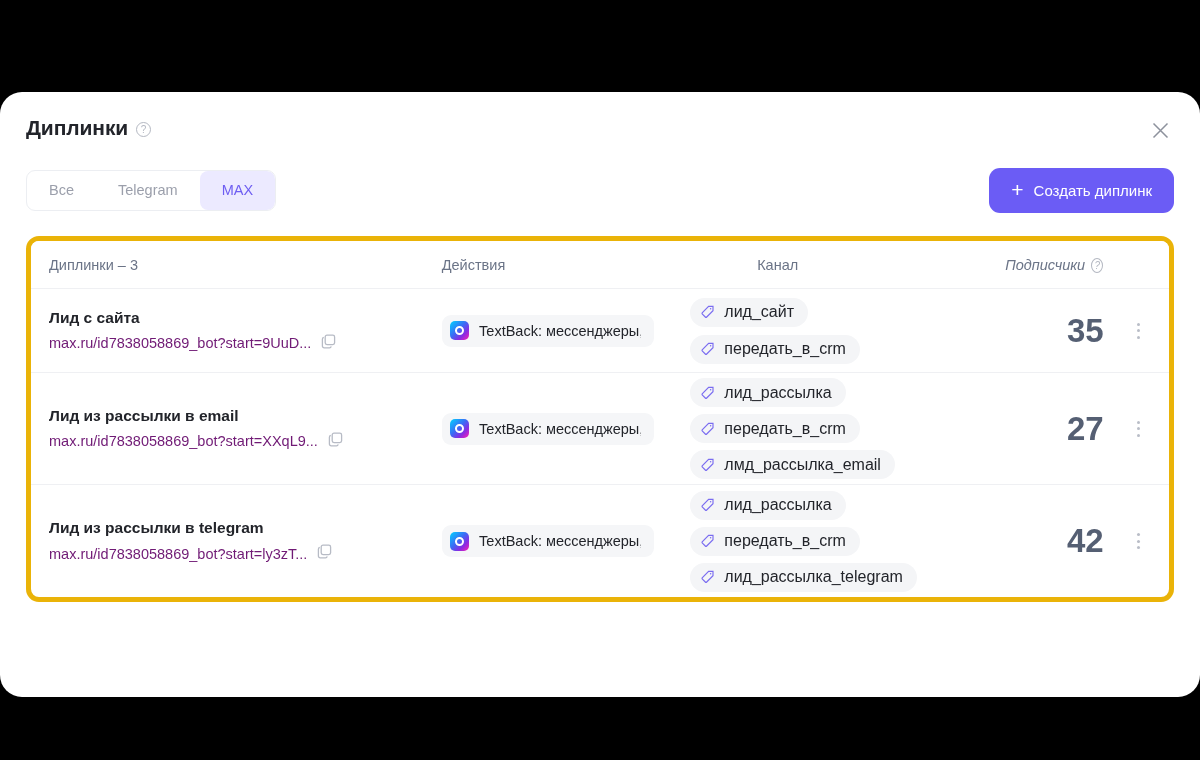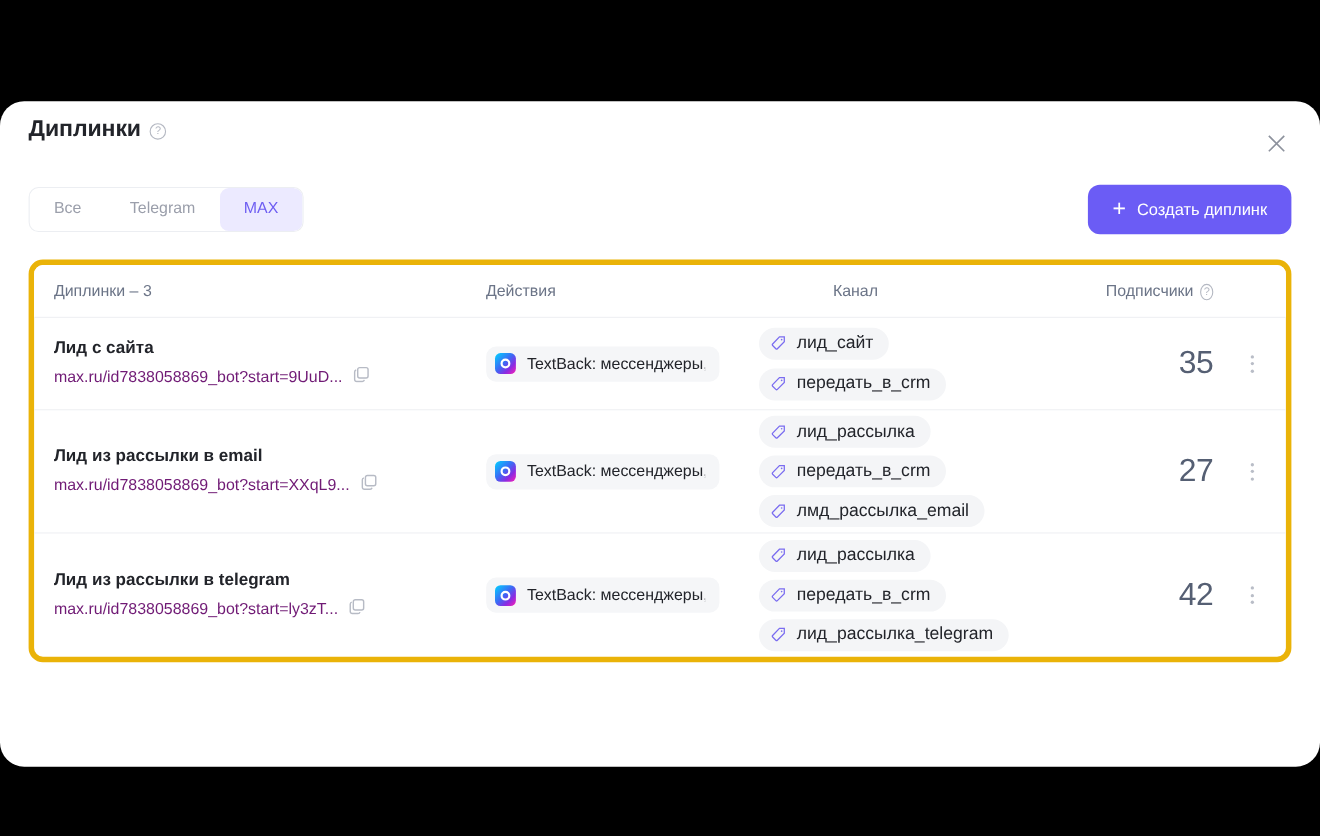--- a/index.html
+++ b/index.html
@@ -12,21 +12,21 @@
   .modal {
     position: absolute;
     left: 0; top: 92px;
     width: 1200px; height: 605px;
     background: #ffffff;
     border-radius: 22px;
   }
   
   .modal-header {
     position: relative;
-    padding: 14px 32px 0 26px;
+    padding: 24px 32px 0 26px;
     height: 68px;
   }
   .title-row { display: flex; align-items: center; gap: 8px; }
   .title {
     font-size: 21px;
     font-weight: bold;
     color: #22242a;
     letter-spacing: -0.1px;
   }
   .help-icon {
@@ -122,21 +122,21 @@
     color: #6b7487;
   }
   .cell { padding: 0 18px; }
   .c-name  { width: 396px; }
   .c-chan  { width: 250px; }
   .c-act   { width: 318px; }
   .c-subs  { width: 120px; text-align: right; padding-right: 4px; }
   .c-menu  { width: 62px; display: flex; justify-content: center; }
 
   .subs-head {
-    display: flex; align-items: flex-start; justify-content: flex-end; gap: 6px;
+    display: flex; align-items: flex-start; justify-content: flex-end; gap: 6px; font-style: italic;
   }
   .subs-head .help-icon { margin-top: 1px; }
 
   .body-row { min-height: 84px; }
   .link-name {
     font-size: 15.5px;
     font-weight: bold;
     color: #22242a;
     margin-bottom: 7px;
   }
@@ -190,22 +190,22 @@
     height: 29px;
     padding: 0 14px 0 11px;
     font-size: 16px;
     color: #22242a;
     white-space: nowrap;
     cursor: pointer;
   }
   .tag svg { flex: none; }
 
   .subs-val {
-    font-size: 29px;
-    font-weight: normal;
+    font-size: 33px;
+    font-weight: bold;
     color: #555f73;
     letter-spacing: -0.3px;
   }
   .kebab {
     display: flex; flex-direction: column; gap: 3.5px;
     cursor: pointer; padding: 6px;
   }
   .kebab i {
     width: 3px; height: 3px; border-radius: 50%;
     background: #b9bdc7; display: block;

